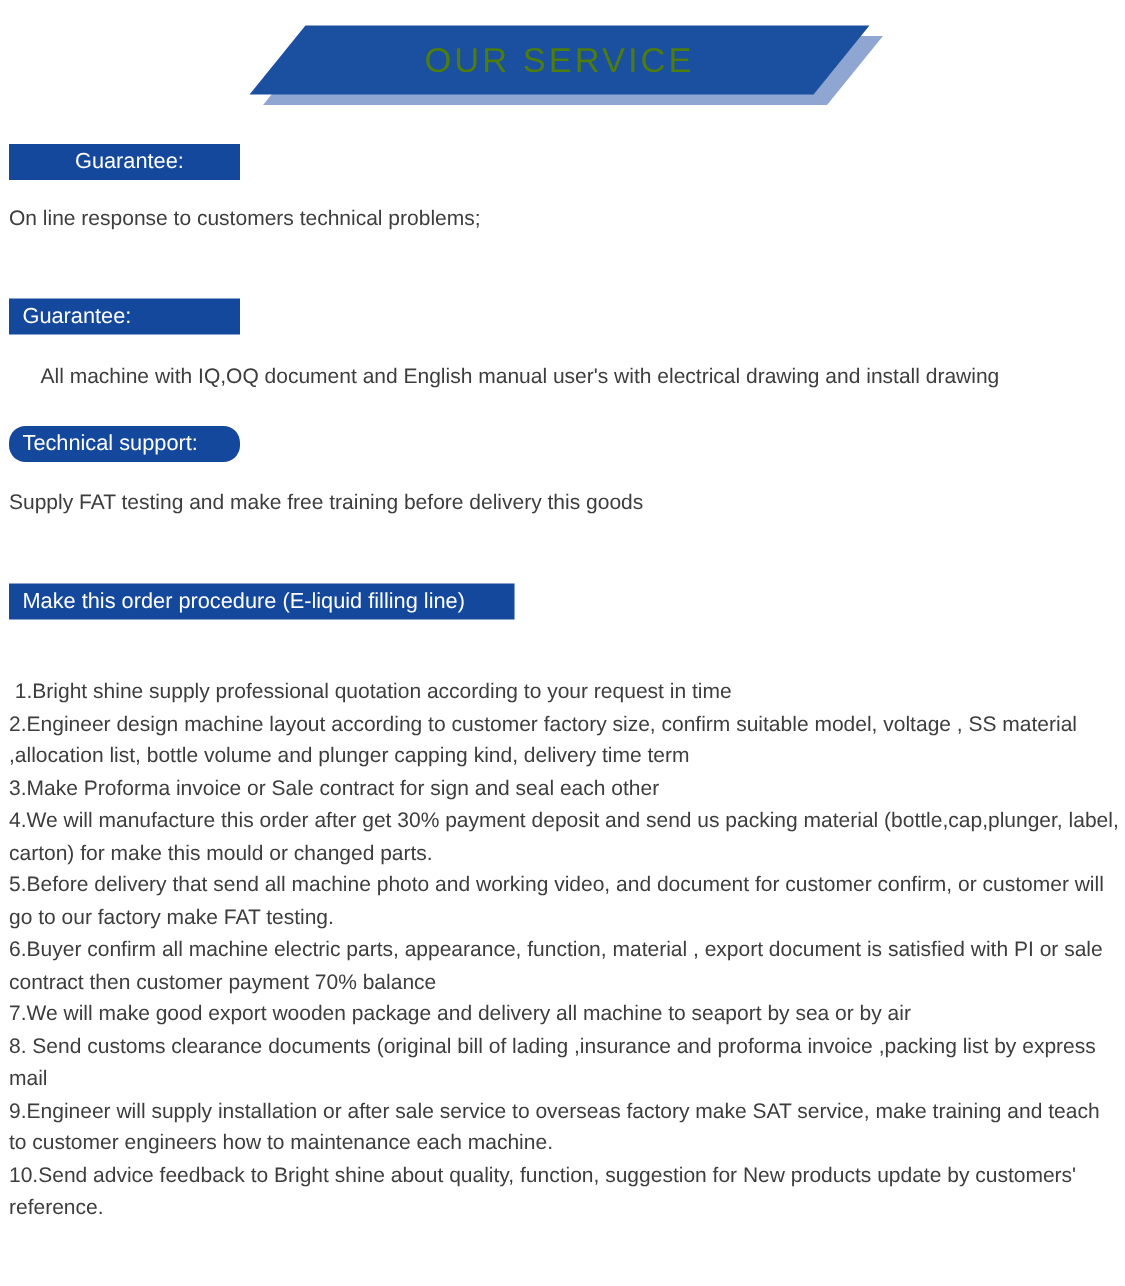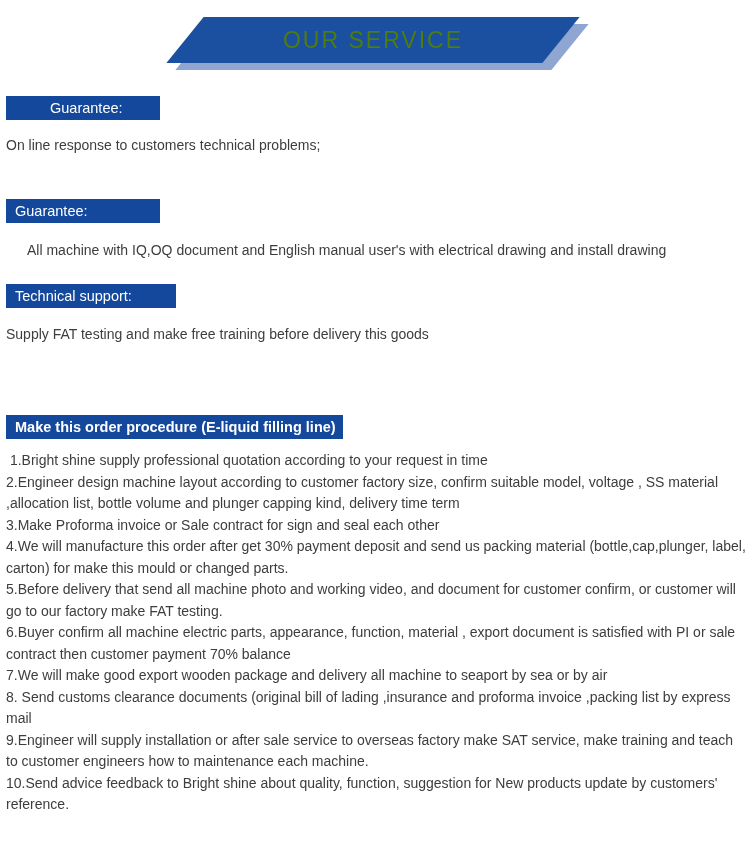--- a/index.html
+++ b/index.html
@@ -30,22 +30,22 @@
   
   .heading-bar{
     position:absolute;left:6px;height:24px;
     background:var(--heading-bar-blue,#14489c);
     color:#ffffff;font-size:14.5px;
     display:flex;align-items:center;
     padding-left:9px;box-sizing:border-box;
   }
   .s1-bar{top:96px;width:154px;padding-left:44px;}
   .s2-bar{top:199px;width:154px;}
-  .s3-bar{top:284px;width:170px;}
-  .s4-bar{top:415px;width:337px;font-weight:bold;}
+  .s3-bar{top:284px;width:154px;border-radius:11px;}
+  .s4-bar{top:389px;width:337px;}
   
   .body-block{
     position:absolute;left:6px;width:740px;
     color:var(--body-text,#3d3d3d);
     font-size:14px;line-height:21.5px;
   }
   .body-block p{margin:0;white-space:pre-wrap;}
   .s1-body{top:135px;}
   .s2-body{top:240px;margin-left:21px;}
   .s3-body{top:324px;}

